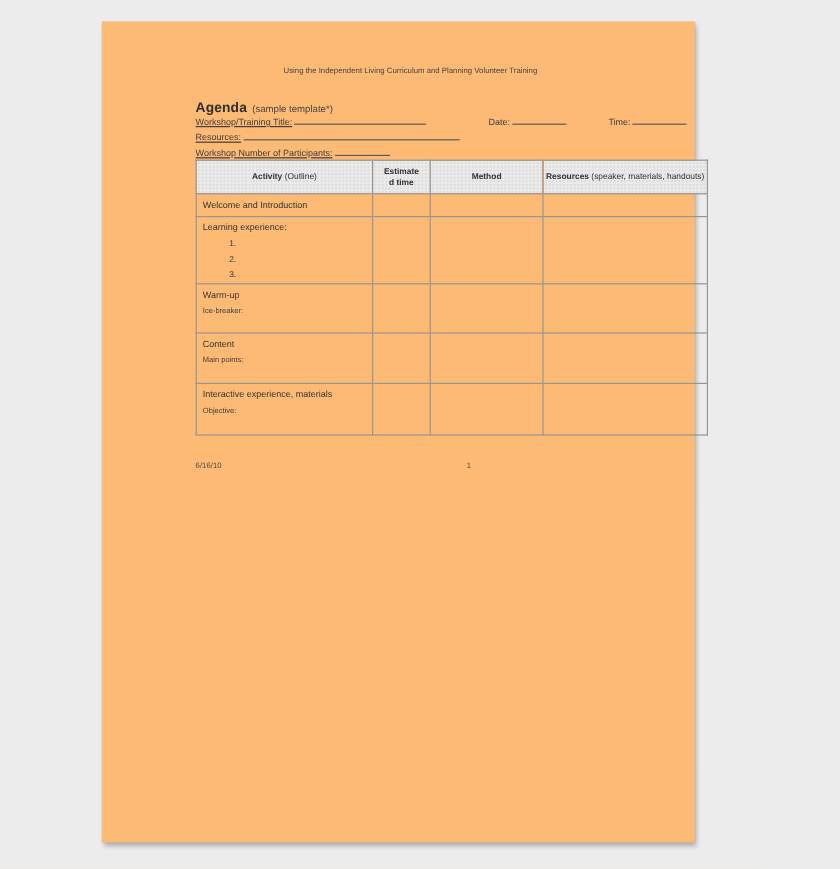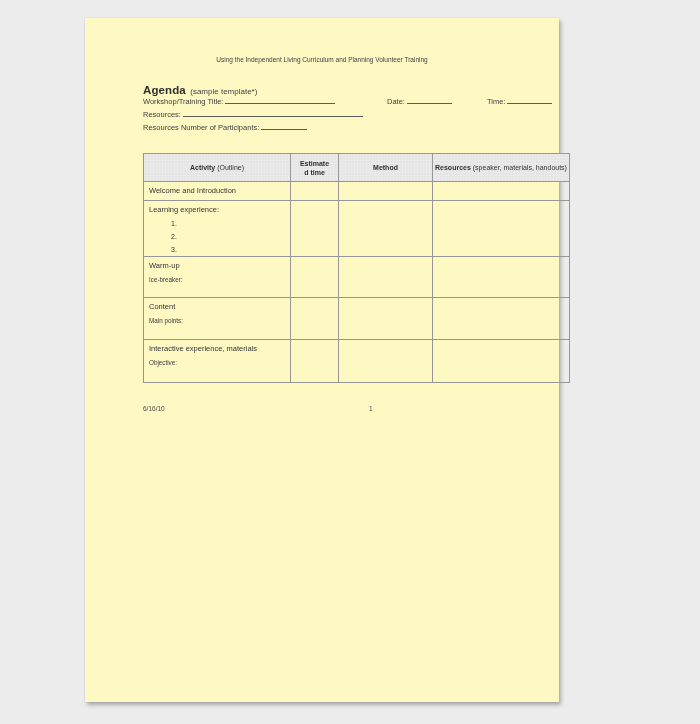--- a/index.html
+++ b/index.html
@@ -8,56 +8,58 @@
     background: #ececec;
     font-family: "Liberation Sans", sans-serif;
     color: #3d3d3d;
     overflow: hidden;
   }
   .canvas { width: 700px; height: 724px; position: relative; }
   .page {
     position: absolute;
     left: 85px; top: 18px;
     width: 474px; height: 684px;
-    background: #fef9c3;
+    background: #fdba74;
     box-shadow: 0 0 1px rgba(0,0,0,0.18), 2px 3px 4px rgba(0,0,0,0.28);
+    padding-left: 20px;
   }
   .doc-header {
     margin-top: 38px;
     text-align: center;
     font-size: 6.5px;
     line-height: 8px;
     color: #3f3f3f;
   }
   .content {
     padding: 0 48px 0 58px;
   }
   .agenda-line { margin-top: 16px; height: 14px; }
   .agenda-title { font-size: 11.5px; font-weight: bold; color: #2f2f2f; letter-spacing: 0.1px; }
   .agenda-suffix { font-size: 8px; color: #454545; }
   .form-row {
     position: relative;
     font-size: 7.5px;
     line-height: 13px;
     height: 13px;
     white-space: nowrap;
+    text-decoration: underline;
   }
   .form-row .abs1 { position: absolute; left: 244px; top: 0; text-align: right; }
   .form-row .abs2 { position: absolute; left: 344px; top: 0; }
   .fill-line {
     display: inline-block;
     border-bottom: 1px solid #5a5a5a;
     height: 9px;
     margin-left: 2px;
     vertical-align: baseline;
   }
   .w110 { width: 110px; } .w45 { width: 45px; } .w180 { width: 180px; }
   .w112 { width: 112px; } .w46 { width: 46px; }
   table.agenda {
-    margin-top: 20px;
+    margin-top: 0;
     border-collapse: collapse;
     table-layout: fixed;
     width: 426px;
   }
   table.agenda th, table.agenda td {
     border: 1px solid #969696;
     padding: 0;
     vertical-align: top;
     overflow: hidden;
   }
@@ -121,21 +123,21 @@
         <span>Workshop/Training Title:</span><span class="fill-line w110"></span>
         <span class="abs1"><span>Date:</span><span class="fill-line w45"></span></span>
         <span class="abs2"><span>Time:</span><span class="fill-line w45"></span></span>
       </div>
 
       <div class="form-row">
         <span>Resources:</span><span class="fill-line w180"></span>
       </div>
 
       <div class="form-row">
-        <span>Resources Number of Participants:</span><span class="fill-line w46"></span>
+        <span>Workshop Number of Participants:</span><span class="fill-line w46"></span>
       </div>
 
       <table class="agenda">
         <colgroup>
           <col style="width:147px">
             <col style="width:48px">
             <col style="width:94px">
             <col style="width:137px">
         </colgroup>
         <tbody>

